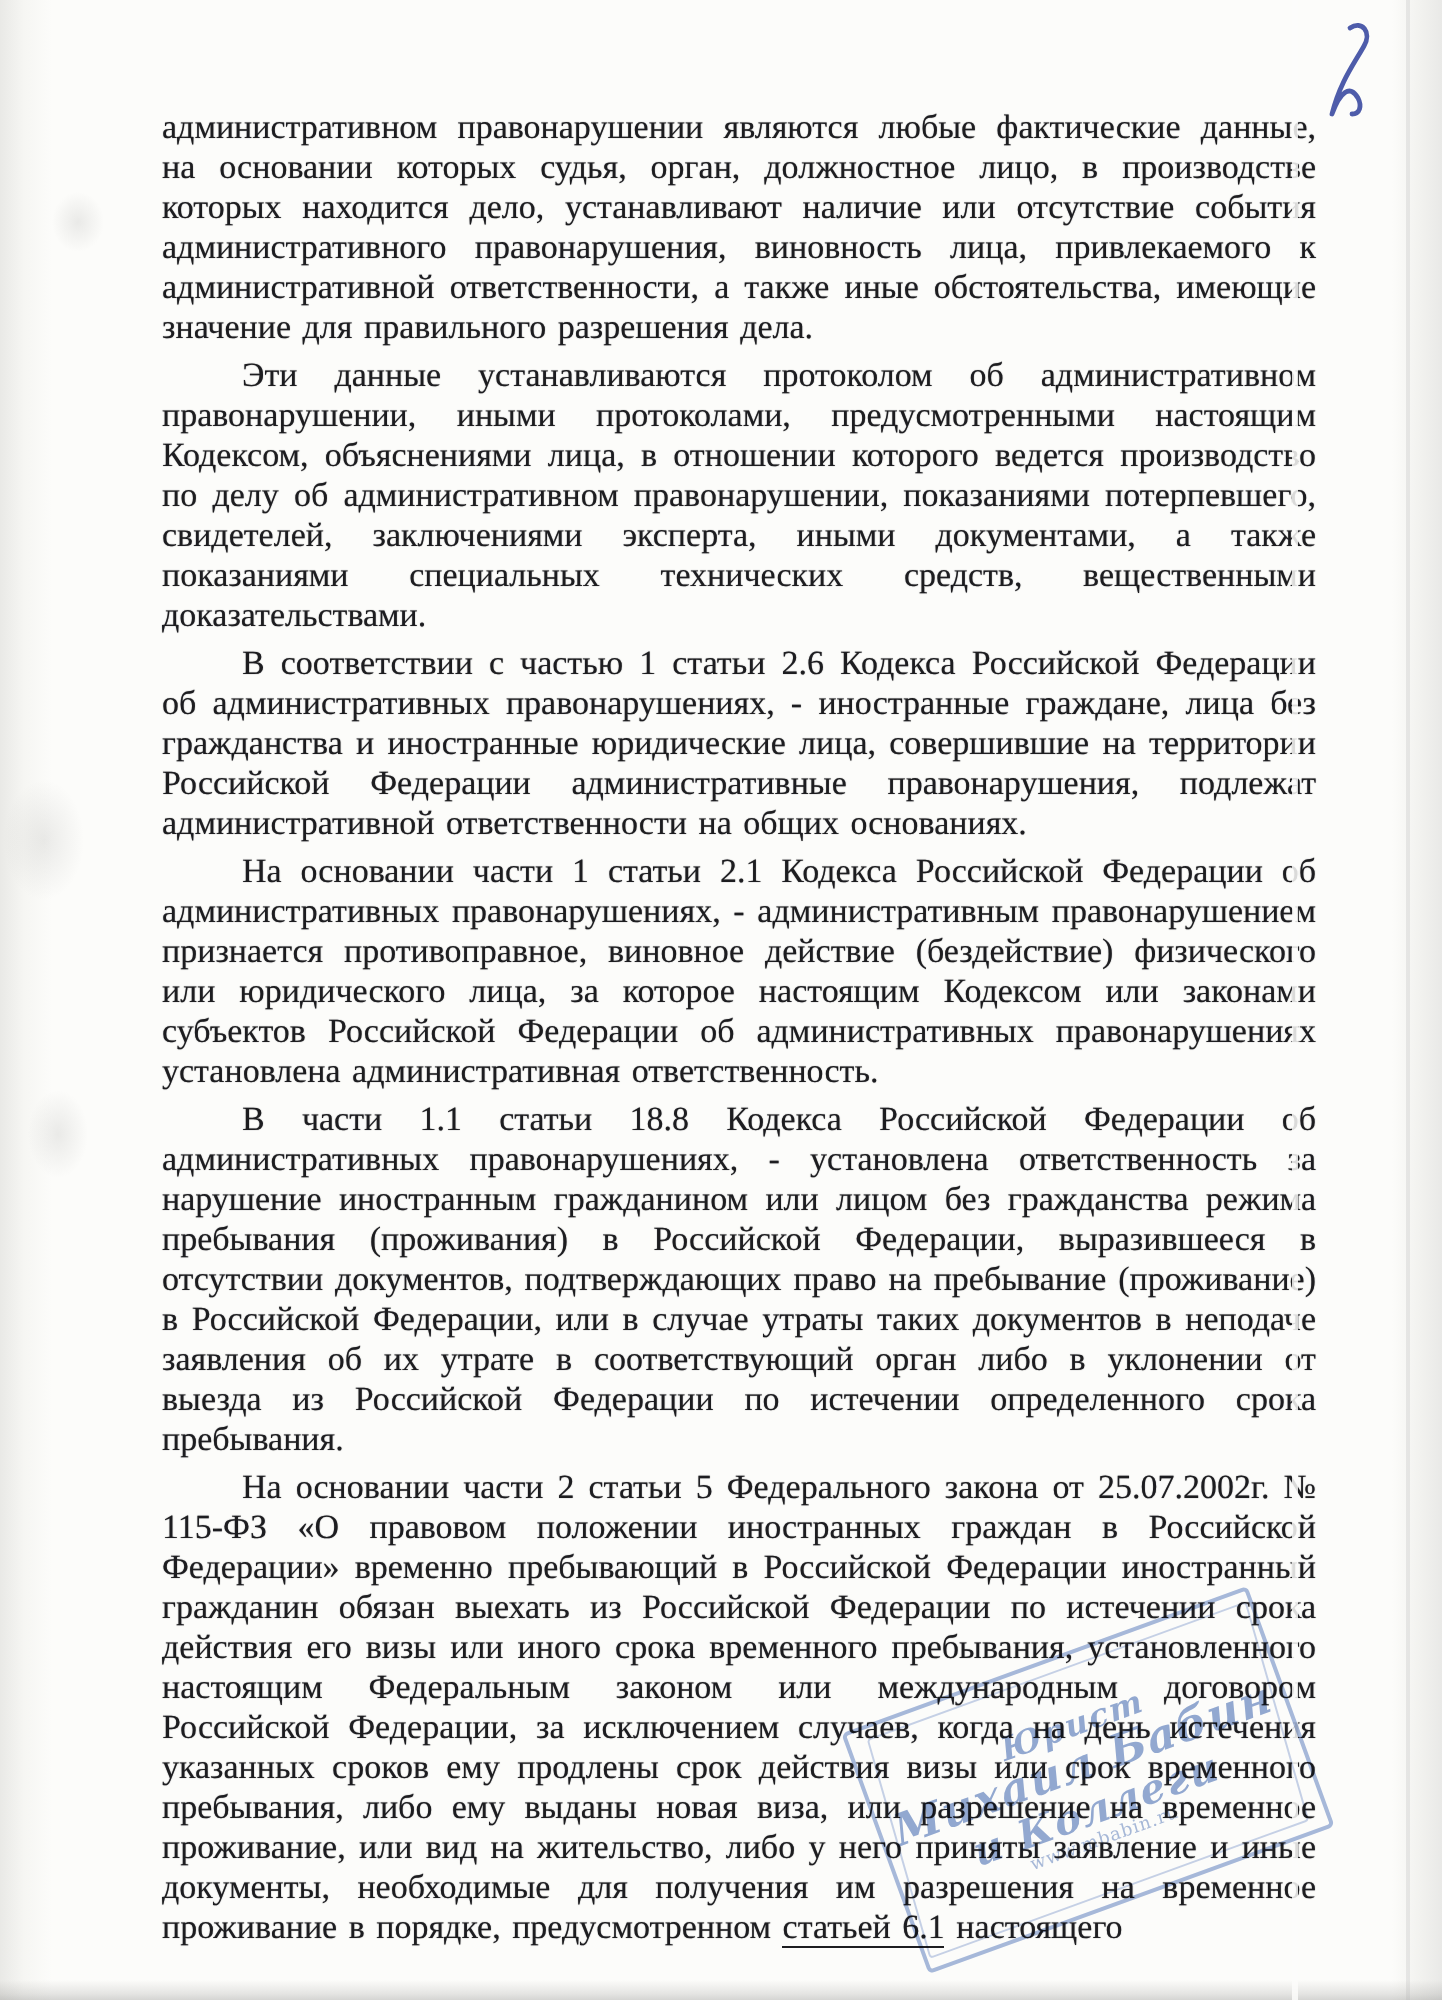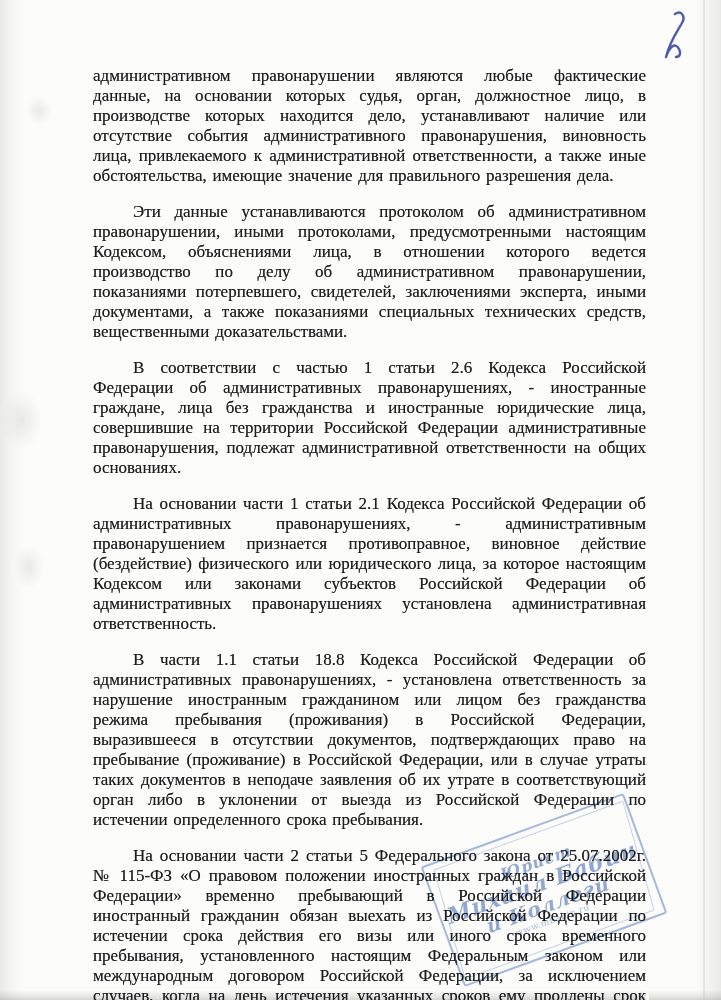--- a/index.html
+++ b/index.html
@@ -17,21 +17,21 @@
   .s1{left:2px;top:390px;width:40px;height:60px;}
   .s2{left:14px;top:545px;width:30px;height:44px;}
   .s3{left:26px;top:96px;width:26px;height:30px;}
   .textblock{
     position:absolute;left:77px;top:50px;width:585px;
     font-size:17px;line-height:20px;color:#1d1d20;
     text-align:justify;word-spacing:1.5px;
     text-shadow:0 0 0.55px rgba(25,25,30,0.6);
     z-index:2;
   }
-  .textblock p{margin:16px;}
+  .textblock p{margin:4px;}
   .ind{text-indent:40px;}
   .uline{border-bottom:1.5px solid #1d1d20;padding-bottom:0px;}
   .scan-streak{
     position:absolute;left:646px;top:0;width:3px;height:1000px;
     background:rgba(252,252,250,0.85);z-index:3;
   }
   .scan-streak2{
     position:absolute;left:703px;top:0;width:2px;height:1000px;
     background:rgba(180,180,178,0.25);z-index:3;
   }

